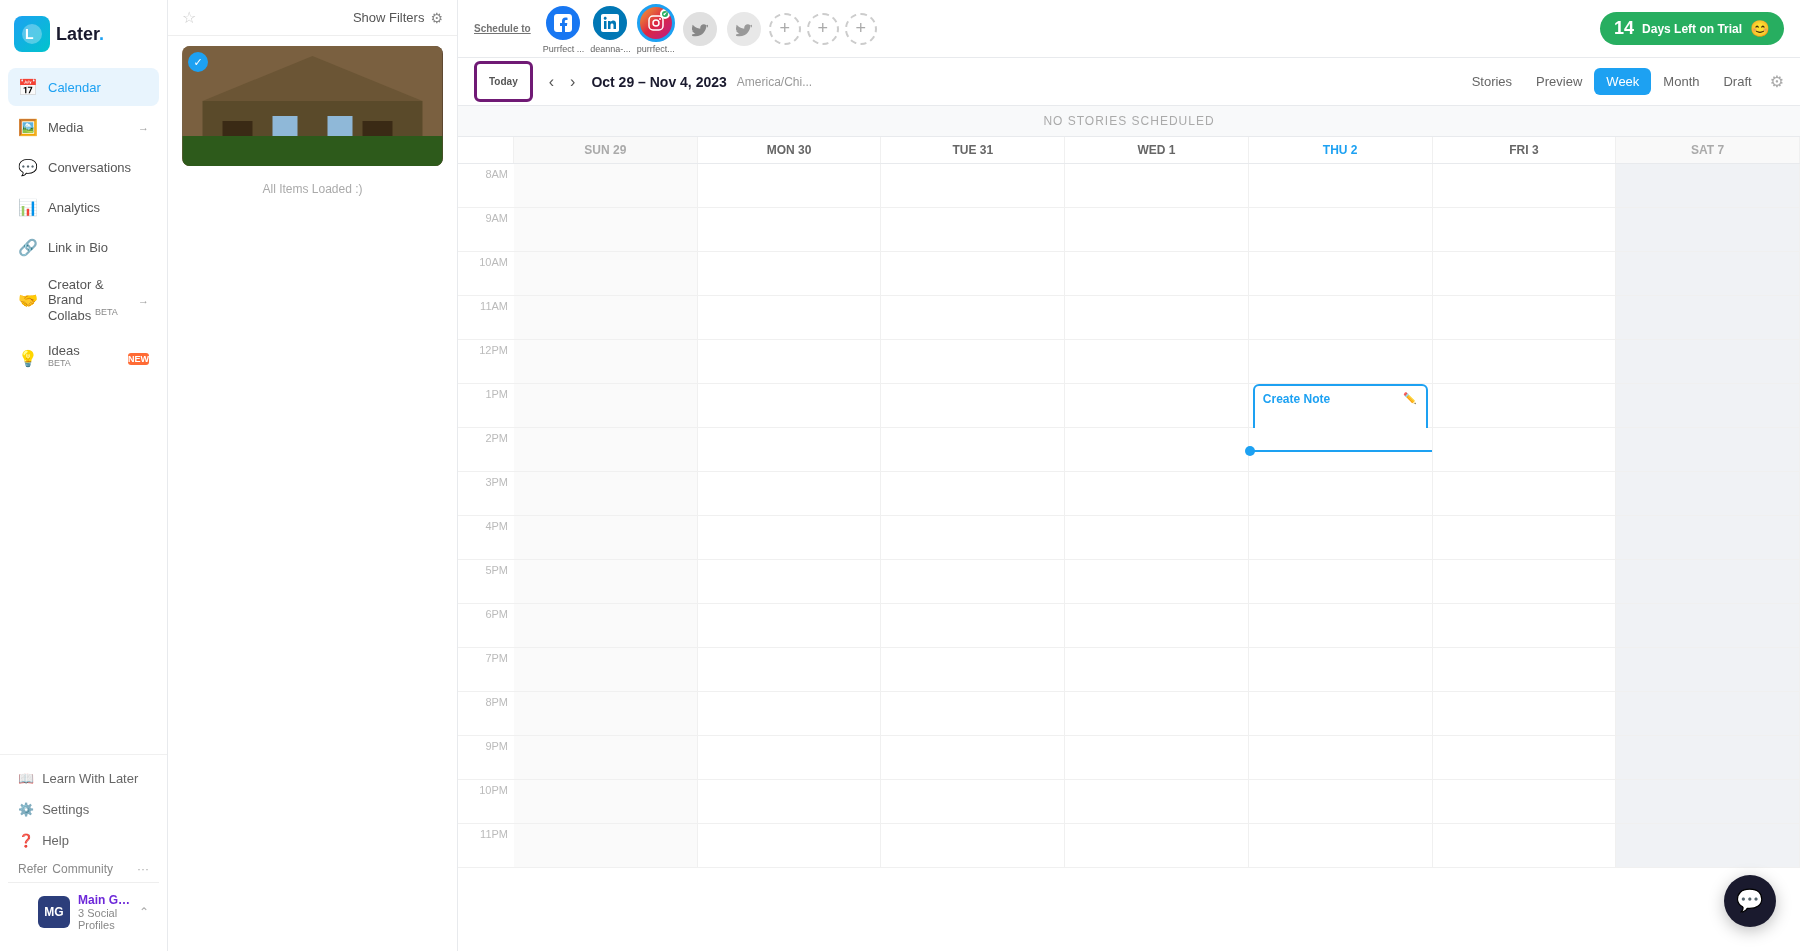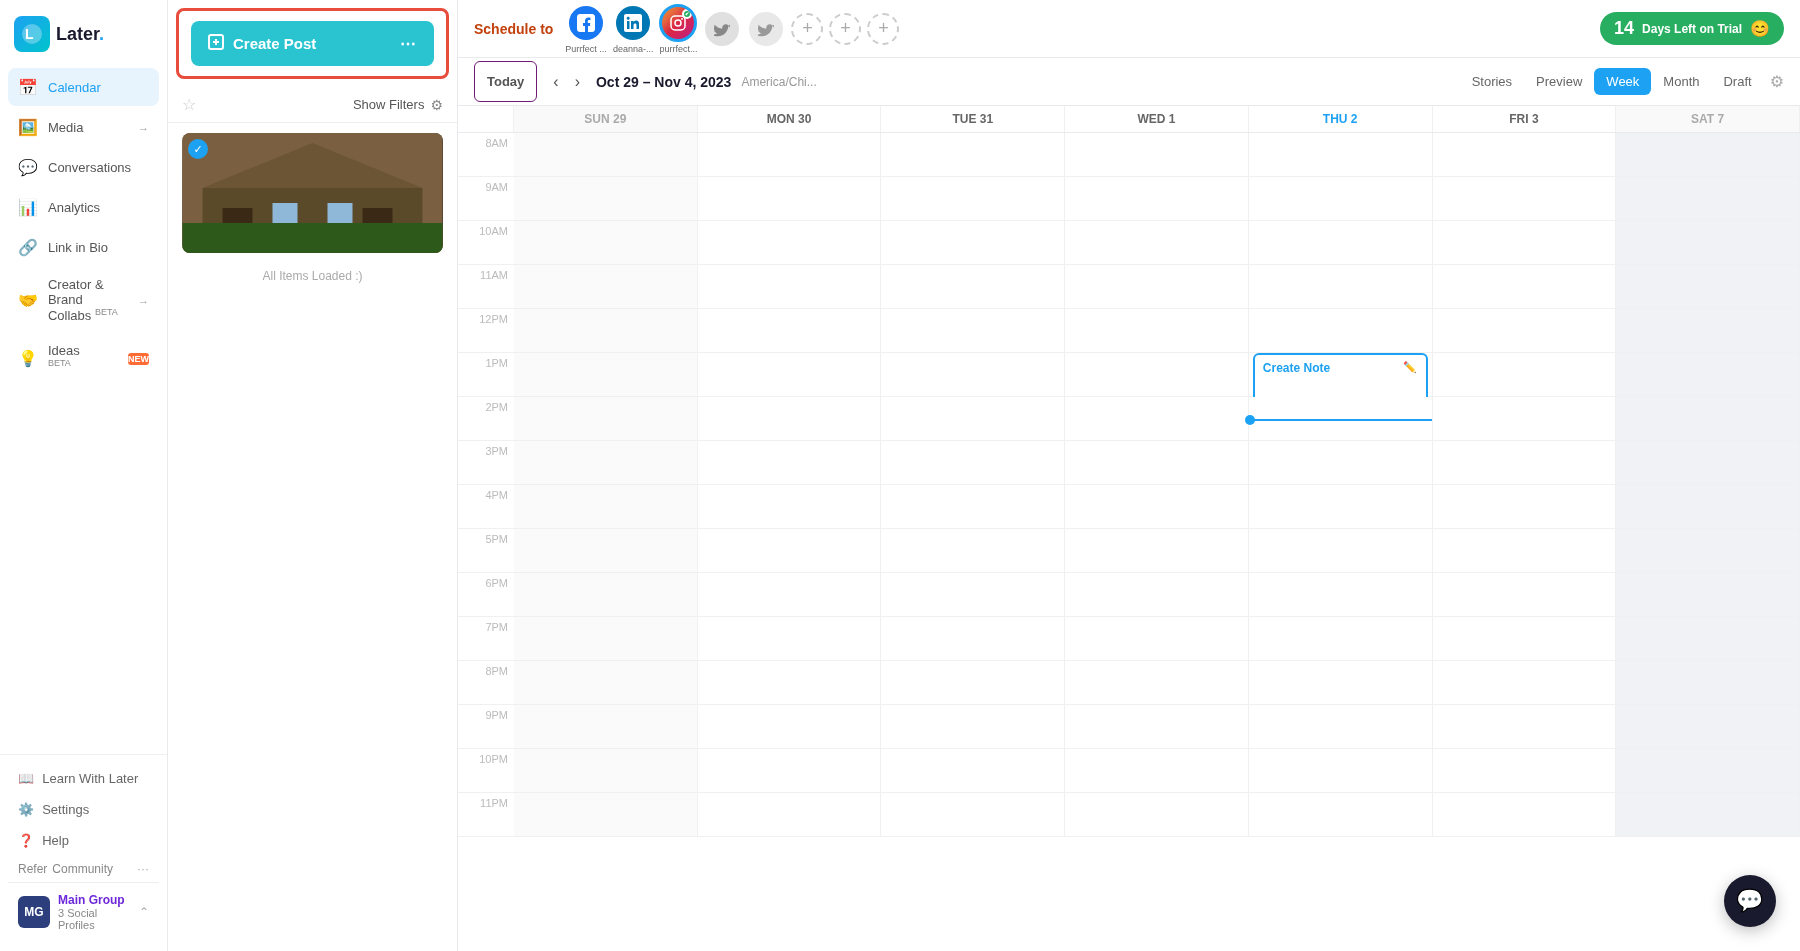--- a/index.html
+++ b/index.html
@@ -63,21 +63,21 @@
 
     .workspace-bar {
       display: flex; align-items: center; gap: 8px;
       padding: 10px 10px 12px;
       border-top: 1px solid #eee;
     }
     .workspace-avatar {
       width: 32px; height: 32px;
       background: #2c3e7b;
       color: white; font-weight: 700; font-size: 12px;
-      border-radius: 6px; display: flex; align-items: center; justify-content: center;
+      border-radius: 6px; display: flex; align-items: center; justify-content: center; margin-left: 20px;
     }
     .workspace-info { flex: 1; min-width: 0; }
     .workspace-name { font-size: 12px; font-weight: 700; color: #6d28d9; white-space: nowrap; overflow: hidden; text-overflow: ellipsis; }
     .workspace-sub { font-size: 11px; color: #888; }
     .workspace-chevron { color: #aaa; font-size: 12px; }
 
     
     .media-panel {
       width: 290px;
       background: #fff;
@@ -180,21 +180,21 @@
     
     .top-bar {
       background: #fff;
       border-bottom: 1px solid #e8eaed;
       padding: 8px 16px;
       display: flex;
       align-items: center;
       gap: 12px;
       height: 58px;
     }
-    .schedule-to-label { font-size: 14px; font-weight: 600; color: #c2410c; white-space: nowrap; }
+    .schedule-to-label { font-size: 10px; font-weight: 600; color: #737373; white-space: nowrap; text-decoration: underline; }
     .profile-avatars { display: flex; align-items: center; gap: 6px; }
     .profile-avatar {
       width: 38px; height: 38px; border-radius: 50%;
       overflow: hidden; border: 2px solid #fff;
       position: relative; cursor: pointer;
       display: flex; align-items: center; justify-content: center;
       font-size: 10px; font-weight: 700;
     }
     .avatar-fb { background: #1877f2; color: white; }
     .avatar-li { background: #0077b5; color: white; }
@@ -233,22 +233,22 @@
     .cal-toolbar {
       background: #fff;
       border-bottom: 1px solid #e8eaed;
       padding: 8px 16px;
       display: flex;
       align-items: center;
       gap: 10px;
       height: 48px;
     }
     .today-btn {
-      background: none; border: 1px solid #701a75; border-radius: 6px;
-      padding: 12px 12px; font-size: 13px; font-weight: 600;
+      background: none; border: 3px solid #701a75; border-radius: 6px;
+      padding: 12px 12px; font-size: 10px; font-weight: 600;
       color: #555; cursor: pointer;
     }
     .nav-arrows { display: flex; gap: 4px; }
     .arrow-btn {
       background: none; border: none; color: #555;
       font-size: 16px; cursor: pointer; padding: 4px 6px;
     }
     .date-range { font-size: 14px; font-weight: 600; color: #1a1a2e; }
     .timezone { color: #999; font-size: 12px; }
 
@@ -430,35 +430,20 @@
         <div class="workspace-name">Main Group</div>
         <div class="workspace-sub">3 Social Profiles</div>
       </div>
       <span class="workspace-chevron">⌃</span>
     </div>
   </div>
 </div>
 
 <div class="media-panel">
 
-  <div class="create-post-wrapper">
-    <button class="create-post-btn">
-      <span class="left">
-        <span>
-          <svg width="18" height="18" viewBox="0 0 18 18" fill="none" stroke="white" stroke-width="2">
-            <rect x="2" y="2" width="14" height="14" rx="2"></rect>
-            <line x1="9" y1="6" x2="9" y2="12"></line>
-              <line x1="6" y1="9" x2="12" y2="9"></line>
-          </svg>
-        </span>
-        <span>Create Post</span>
-      </span>
-      <span class="dots">⋯</span>
-    </button>
-  </div>
 
   <div class="filter-bar">
     <span class="star-icon">☆</span>
     <button class="show-filters-btn">
       <span>Show Filters</span>
       <span class="filter-icon">⚙</span>
     </button>
   </div>
 
 
@@ -571,20 +556,23 @@
       <button class="view-tab">Preview</button>
       <button class="view-tab active">Week</button>
       <button class="view-tab">Month</button>
       <button class="view-tab">Draft</button>
       <span class="settings-icon">⚙</span>
     </div>
   </div>
 
   <div class="calendar-area">
 
+    <div class="stories-bar">
+      <span>NO STORIES SCHEDULED</span>
+    </div>
 
     <div class="cal-header">
       <div class="cal-header-cell"></div>
       <div class="cal-header-cell weekend">SUN 29</div>
       <div class="cal-header-cell">MON 30</div>
       <div class="cal-header-cell">TUE 31</div>
       <div class="cal-header-cell">WED 1</div>
       <div class="cal-header-cell today">THU 2</div>
       <div class="cal-header-cell">FRI 3</div>
       <div class="cal-header-cell weekend">SAT 7</div>

